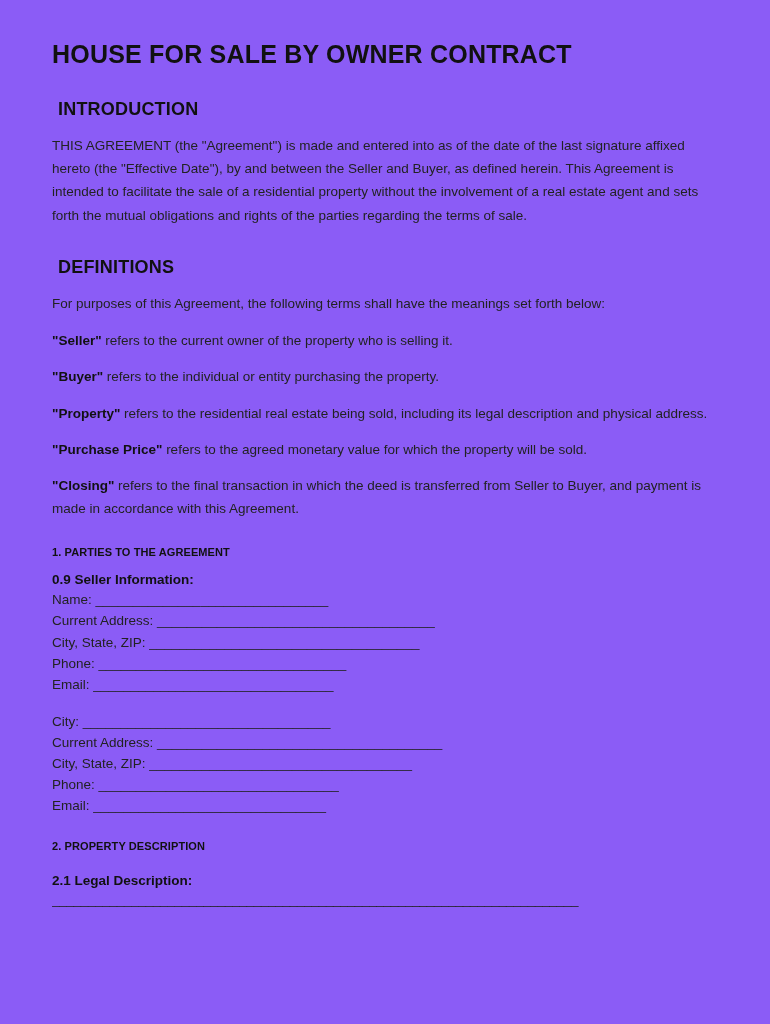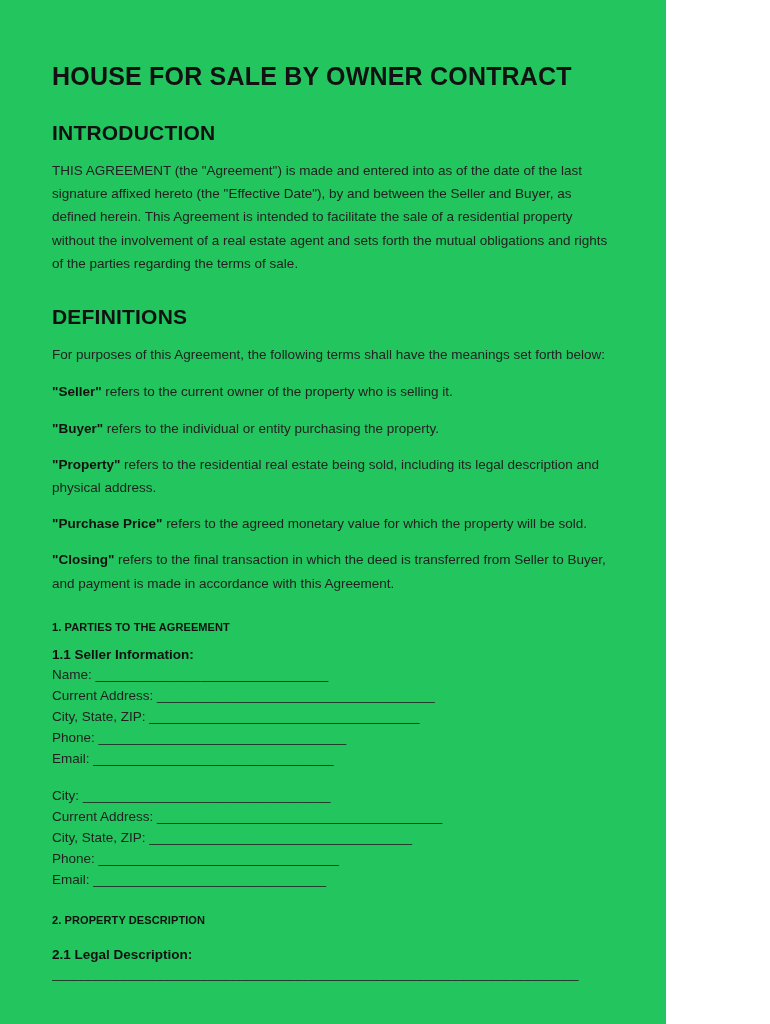--- a/index.html
+++ b/index.html
@@ -8,37 +8,37 @@
     background: #ffffff;
   }
   body {
     width: 770px;
     height: 1024px;
     font-family: "Liberation Sans", sans-serif;
     color: #1a1a1a;
     overflow: hidden;
   }
   .page {
-    width: 666px;
+    width: 770px;
     height: 1024px;
     box-sizing: border-box;
-    padding: 62px 52px 0 52px;
-    background: #22c55e;
+    padding: 40px 52px 0 52px;
+    background: #8b5cf6;
   }
   .doc-title {
     font-size: 25px;
     font-weight: bold;
     letter-spacing: 0.2px;
     margin: 0 0 30px 0;
     color: #111111;
   }
   .h2 {
-    font-size: 21px;
+    font-size: 18px;
     font-weight: bold;
-    margin: 0 0 14px 0;
+    margin: 0 0 14px 6px;
     color: #111111;
     letter-spacing: 0.2px;
   }
   .h3 {
     font-size: 11px;
     font-weight: bold;
     margin: 0 0 10px 0;
     color: #111111;
     letter-spacing: 0.1px;
   }
@@ -113,21 +113,21 @@
     <p class="def-item"><b>"Property"</b><span> refers to the residential real estate being sold, including its legal description and physical address.</span></p>
     <p class="def-item"><b>"Purchase Price"</b><span> refers to the agreed monetary value for which the property will be sold.</span></p>
     <p class="def-item"><b>"Closing"</b><span> refers to the final transaction in which the deed is transferred from Seller to Buyer, and payment is made in accordance with this Agreement.</span></p>
   </div>
 
   <div class="section">
 
     <h3 class="h3" style="margin-bottom:14px;">1. PARTIES TO THE AGREEMENT</h3>
 
     <div class="block-group">
-      <div class="h4">1.1 Seller Information:</div>
+      <div class="h4">0.9 Seller Information:</div>
       <div class="field-list">
         <div class="field-line">Name: _______________________________</div>
         <div class="field-line">Current Address: _____________________________________</div>
         <div class="field-line">City, State, ZIP: ____________________________________</div>
         <div class="field-line">Phone: _________________________________</div>
         <div class="field-line">Email: ________________________________</div>
       </div>
     </div>
 
     <div class="block-group">

